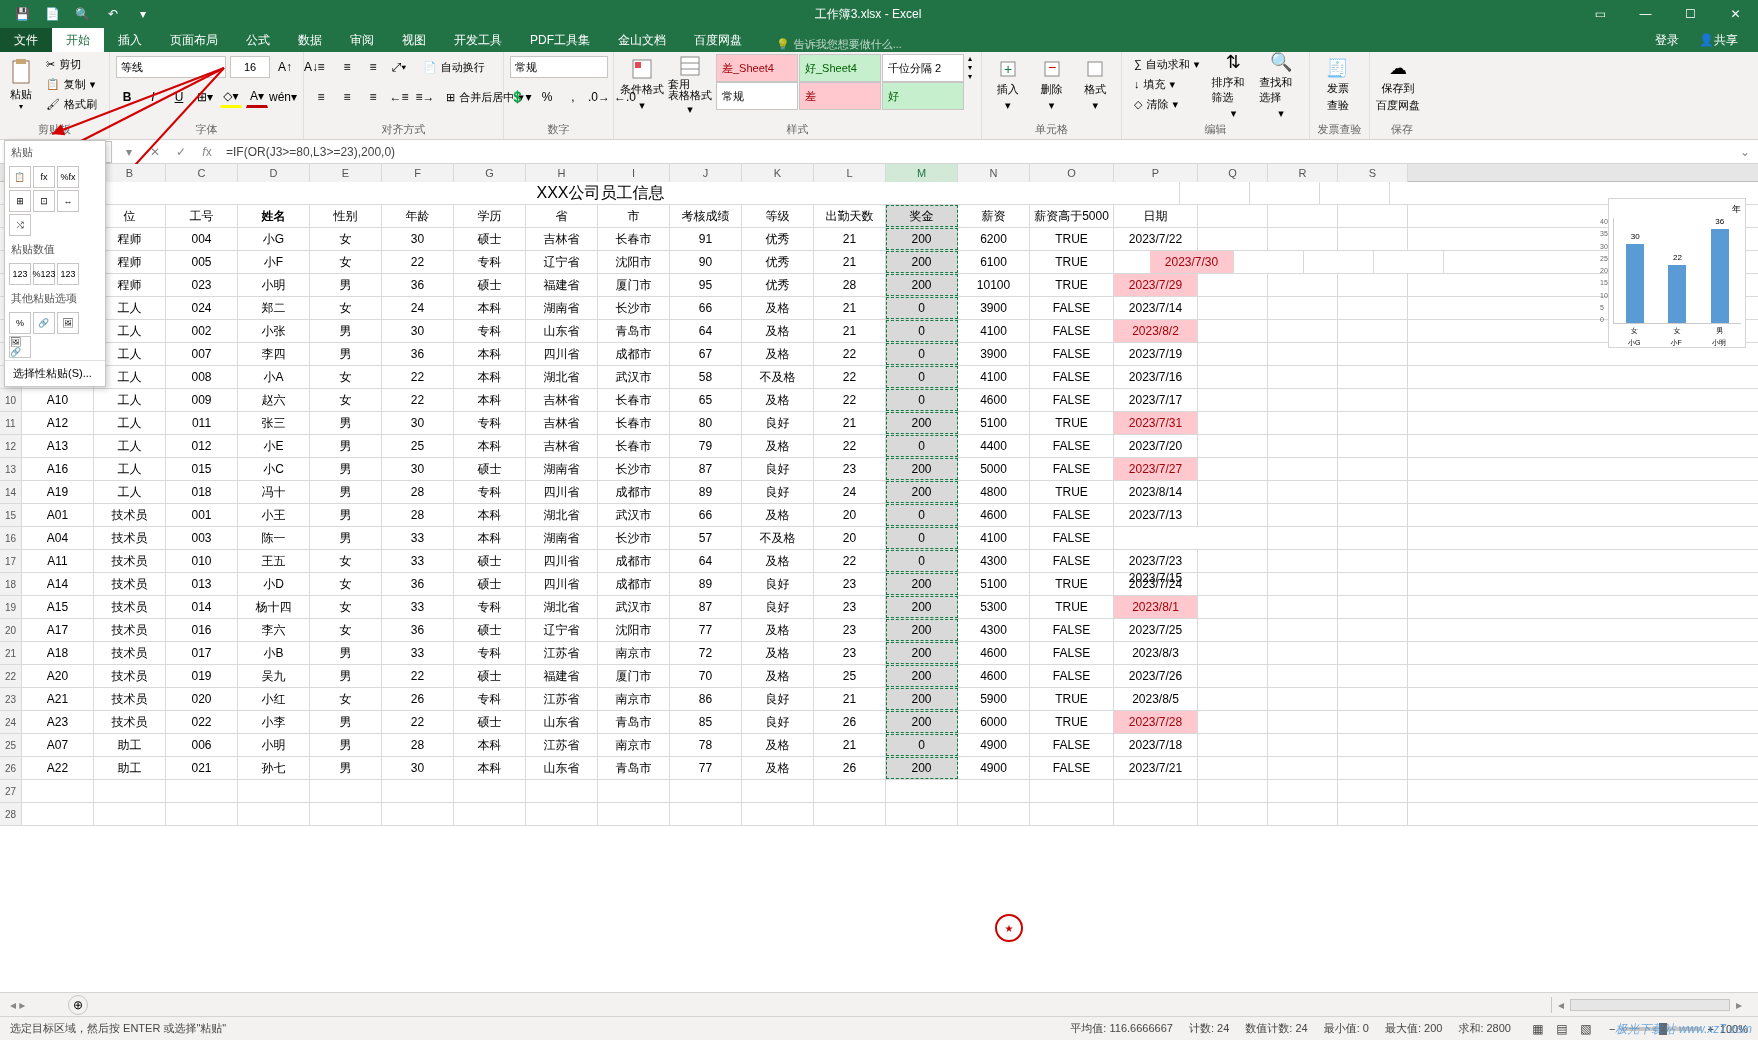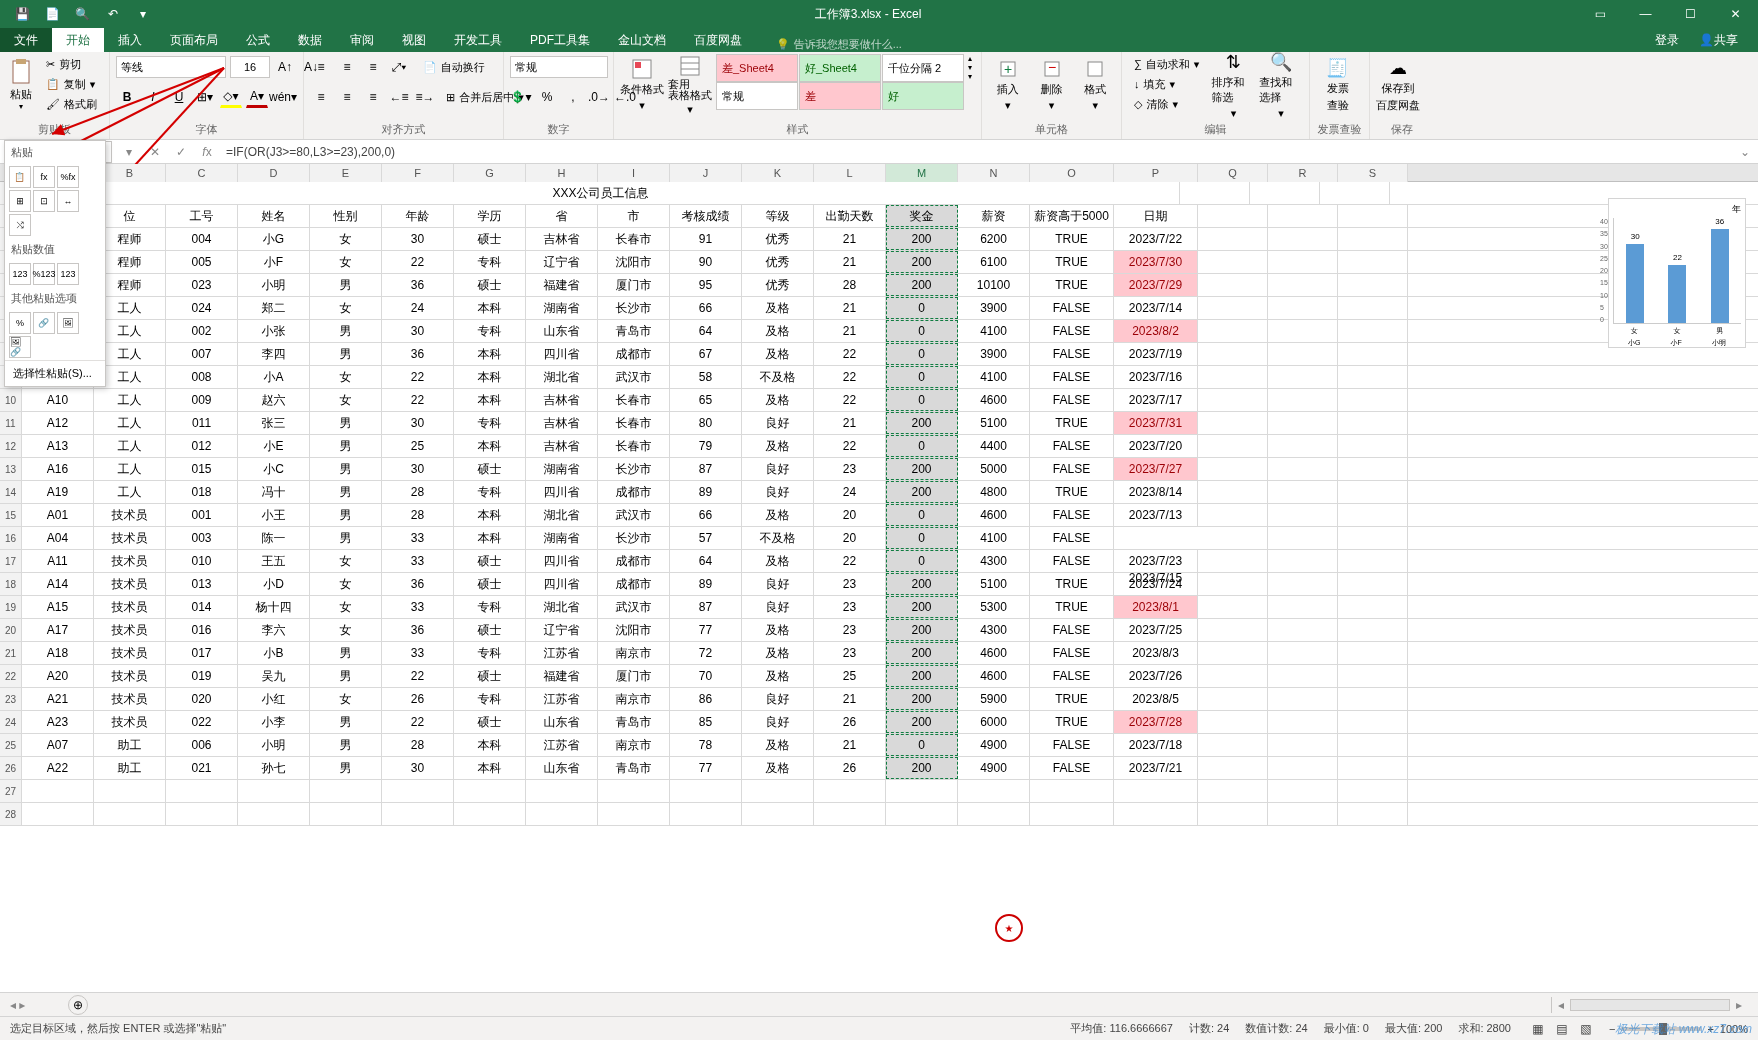--- a/index.html
+++ b/index.html
@@ -84,21 +84,21 @@
 
 
 .cell.col-m-sel { background: #d9d9d9; }
 .marching-ants { outline: 1.5px dashed #107c41; outline-offset: -1px; }
 
 
 .cell.pink { background: #ffc7ce; color: #9c0006; }
 
 
 .title-row .cell { justify-content: center; }
-.merged-title { width: 1158px; border-right: 1px solid #d9d9d9; font-size: 12px; }
+.merged-title { width: 1158px; border-right: 1px solid #d9d9d9; font-size: 16px; }
 
 
 .mini-chart { position: absolute; top: 34px; right: 12px; width: 138px; height: 150px; background: #fff; border: 1px solid #d4d4d4; font-size: 8px; padding: 4px; }
 .mini-chart .bars { display: flex; height: 106px; align-items: flex-end; justify-content: space-around; border-left: 1px solid #ccc; border-bottom: 1px solid #ccc; position: relative; }
 .mini-chart .bar { width: 18px; background: #5b9bd5; position: relative; }
 .mini-chart .bar-label { position: absolute; top: -12px; width: 100%; text-align: center; font-size: 8px; }
 .mini-chart .x-labels { display: flex; justify-content: space-around; font-size: 7px; margin-top: 2px; }
 .mini-chart .y-ticks { position: absolute; left: -14px; top: 0; height: 100%; display: flex; flex-direction: column; justify-content: space-between; font-size: 7px; color: #666; }
 .mini-chart .title { text-align: right; font-size: 9px; padding-bottom: 2px; }
 
@@ -428,21 +428,21 @@
         <div class="cell merged-title">XXX公司员工信息</div>
         <div class="cell " style="width: 70px;"></div>
         <div class="cell " style="width: 70px;"></div>
         <div class="cell " style="width: 70px;"></div>
       </div>
       <div class="grid-row">
         <div class="row-head">2</div>
         <div class="cell header-cell" style="width: 72px;"></div>
         <div class="cell header-cell" style="width: 72px;">位</div>
         <div class="cell header-cell" style="width: 72px;">工号</div>
-        <div class="cell header-cell" style="width: 72px;">姓名</div>
+        <div class="cell header-cell" style="width: 72px; font-weight: bold;">姓名</div>
         <div class="cell header-cell" style="width: 72px;">性别</div>
         <div class="cell header-cell" style="width: 72px;">年龄</div>
         <div class="cell header-cell" style="width: 72px;">学历</div>
         <div class="cell header-cell" style="width: 72px;">省</div>
         <div class="cell header-cell" style="width: 72px;">市</div>
         <div class="cell header-cell" style="width: 72px;">考核成绩</div>
         <div class="cell header-cell" style="width: 72px;">等级</div>
         <div class="cell header-cell" style="width: 72px;">出勤天数</div>
         <div class="cell header-cell col-m-sel marching-ants" style="width: 72px;">奖金</div>
         <div class="cell header-cell" style="width: 72px;">薪资</div>
@@ -484,21 +484,21 @@
         <div class="cell " style="width: 72px;">22</div>
         <div class="cell " style="width: 72px;">专科</div>
         <div class="cell " style="width: 72px;">辽宁省</div>
         <div class="cell " style="width: 72px;">沈阳市</div>
         <div class="cell " style="width: 72px;">90</div>
         <div class="cell " style="width: 72px;">优秀</div>
         <div class="cell " style="width: 72px;">21</div>
         <div class="cell col-m-sel marching-ants" style="width: 72px;">200</div>
         <div class="cell " style="width: 72px;">6100</div>
         <div class="cell " style="width: 84px;">TRUE</div>
-        <div class="cell pink" style="width: 84px;">2023/7/30</div>
+        <div class="cell pink" style="width: 84px; margin-left: 36px;">2023/7/30</div>
         <div class="cell " style="width: 70px;"></div>
         <div class="cell " style="width: 70px;"></div>
         <div class="cell " style="width: 70px;"></div>
       </div>
       <div class="grid-row">
         <div class="row-head">5</div>
         <div class="cell " style="width: 72px;"></div>
         <div class="cell " style="width: 72px;">程师</div>
         <div class="cell " style="width: 72px;">023</div>
         <div class="cell " style="width: 72px;">小明</div>

